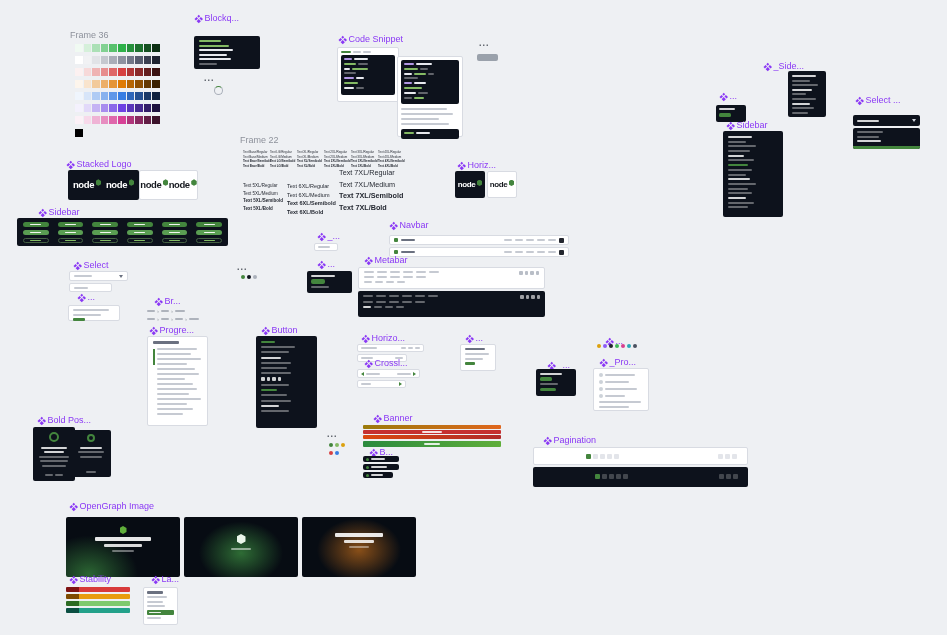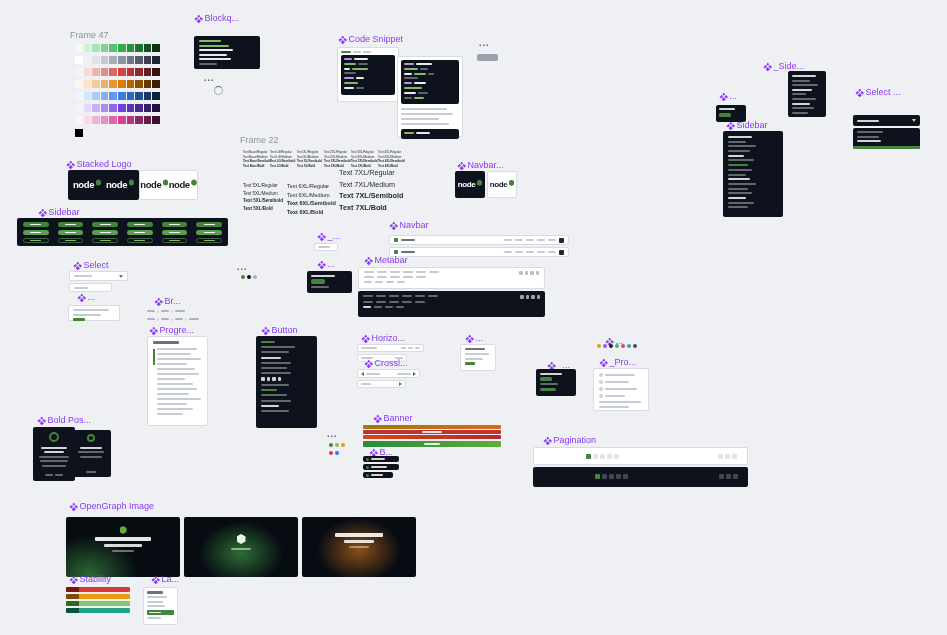--- a/index.html
+++ b/index.html
@@ -59,21 +59,21 @@
   .tri-r{width:0;height:0;border-top:2.5px solid transparent;border-bottom:2.5px solid transparent;border-left:3px solid #43853d;flex:0 0 auto}
   .tri-l{width:0;height:0;border-top:2.5px solid transparent;border-bottom:2.5px solid transparent;border-right:3px solid #43853d;flex:0 0 auto}
   .chv{color:#9aa0a8;font-size:6px;line-height:1}
   .sq{display:block;flex:0 0 auto}
 </style>
 </head>
 <body>
 
 <div id="canvas">
 
-  <div class="flabel" style="left:70px;top:31px">Frame 47</div>
+  <div class="flabel" style="left:70px;top:31px">Frame 36</div>
   <div class="abs col" style="left:75px;top:44px;gap:4px">
     <div class="swrow">
         <i style="background: rgb(240, 250, 242);"></i>
         <i style="background: rgb(213, 240, 218);"></i>
         <i style="background: rgb(171, 224, 182);"></i>
         <i style="background: rgb(130, 209, 146);"></i>
         <i style="background: rgb(88, 193, 109);"></i>
         <i style="background: rgb(46, 177, 73);"></i>
         <i style="background: rgb(38, 145, 60);"></i>
         <i style="background: rgb(29, 113, 46);"></i>
@@ -326,21 +326,21 @@
     <i class="b bf" style="width:18px"></i>
       <i class="b bw" style="width:22px"></i>
     <i class="b bf" style="width:28px"></i>
       <i class="b bf" style="width:20px"></i>
     <i class="b bf" style="width:24px"></i>
       <i class="b bw" style="width:18px"></i>
     <i class="b bf" style="width:26px"></i>
       <i class="b bf" style="width:20px"></i>
   </div>
 
-  <div class="clabel" style="left:857px;top:88px">
+  <div class="clabel" style="left:857px;top:96px">
     <span class="di">
         <i></i>
         <i></i>
         <i></i>
         <i></i>
       </span>
     <span>Select ...</span>
   </div>
   <div class="dark row" style="left:853px;top:115px;width:67px;height:11px;padding:0 4px;justify-content:space-between">
     <i class="b bw" style="width:22px"></i>
@@ -383,21 +383,21 @@
       </span>
   </div>
 
   <div class="clabel" style="left:459px;top:161px">
     <span class="di">
         <i></i>
         <i></i>
         <i></i>
         <i></i>
       </span>
-    <span>Navbar...</span>
+    <span>Horiz...</span>
   </div>
   <div class="dark nodecard" style="left:455px;top:171px;width:30px;height:27px;color:#fff">
     <span class="lockup" style="font-size:8px">
         <span>node</span>
         <span class="hex"></span>
       </span>
   </div>
   <div class="light nodecard" style="left:487px;top:171px;width:30px;height:27px;color:#16191f">
     <span class="lockup" style="font-size:8px">
         <span>node</span>

